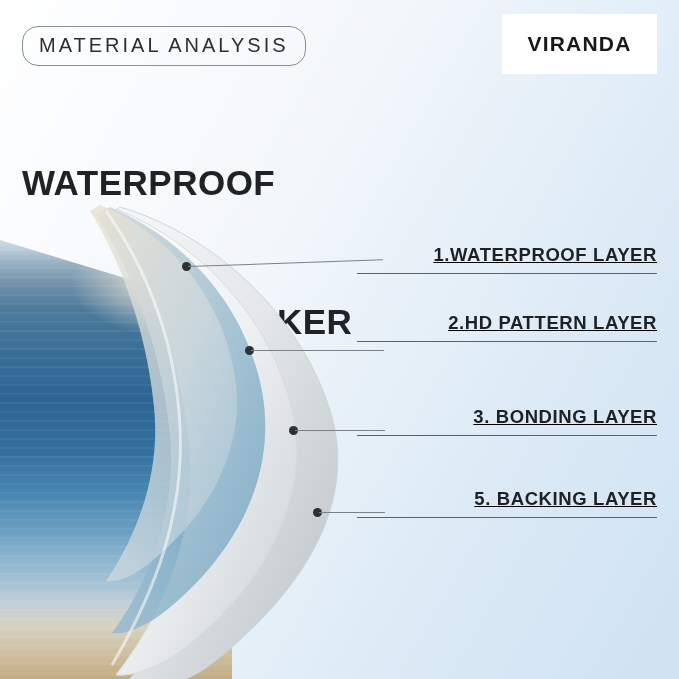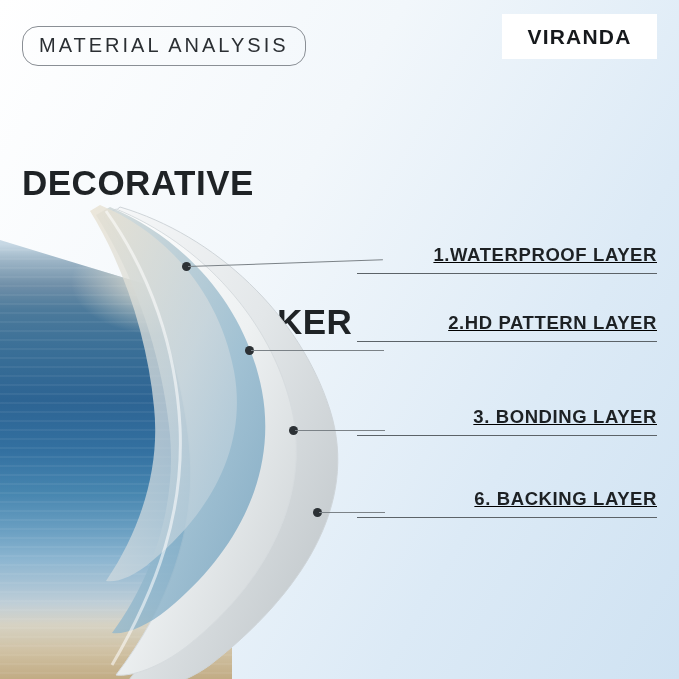--- a/index.html
+++ b/index.html
@@ -43,21 +43,21 @@
     color: #1f2326;
     letter-spacing: 0.5px;
     line-height: 1.32;
     white-space: pre;
   }
   .brand-box {
     position: absolute;
     right: 22px;
     top: 14px;
     width: 155px;
-    height: 45px;
+    height: 60px;
     background: #ffffff;
     display: flex;
     align-items: center;
     justify-content: center;
   }
   .brand-text {
     font-size: 21px;
     font-weight: bold;
     color: #16191c;
     letter-spacing: 1.2px;
@@ -167,21 +167,21 @@
 
 <div id="page">
 
   <div class="eyebrow">MATERIAL ANALYSIS</div>
 
   <div class="brand-box">
     <span class="brand-text">VIRANDA</span>
   </div>
 
   <div class="title">
-    <div>DECORATIVE</div>
+    <div>WATERPROOF</div>
     <div>3D DOOR STICKER</div>
   </div>
 
   <div class="art">
 
     <div class="photo-wrap">
       <div class="photo"></div>
       <div class="photo-sun"></div>
       <div class="photo-streaks"></div>
 
@@ -244,17 +244,17 @@
     <div class="label">2.HD PATTERN LAYER</div>
     <div class="rule"></div>
   </div>
 
   <div class="callout" style="top:406px;">
     <div class="label">3. BONDING LAYER</div>
     <div class="rule"></div>
   </div>
 
   <div class="callout" style="top:488px;">
-    <div class="label">6. BACKING LAYER</div>
+    <div class="label">5. BACKING LAYER</div>
     <div class="rule"></div>
   </div>
 
 </div>
 
 </body></html>

